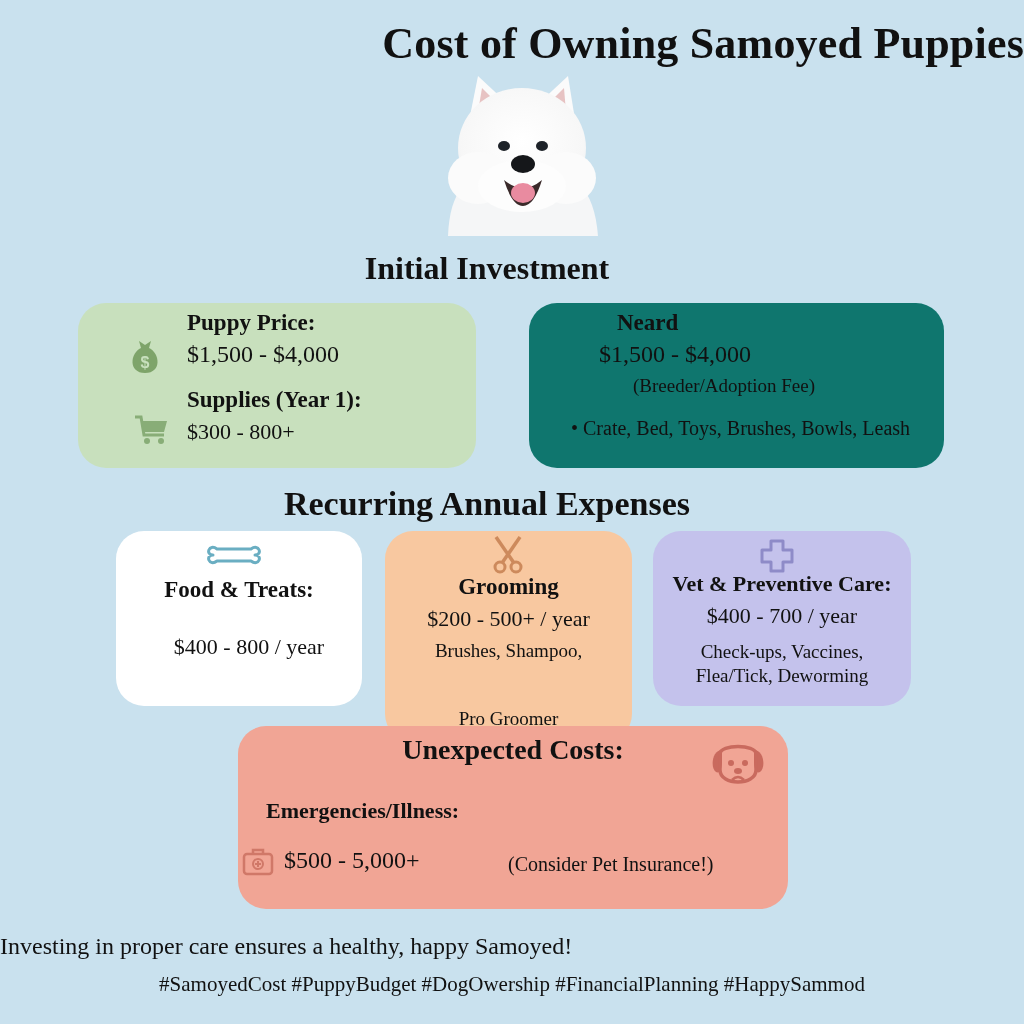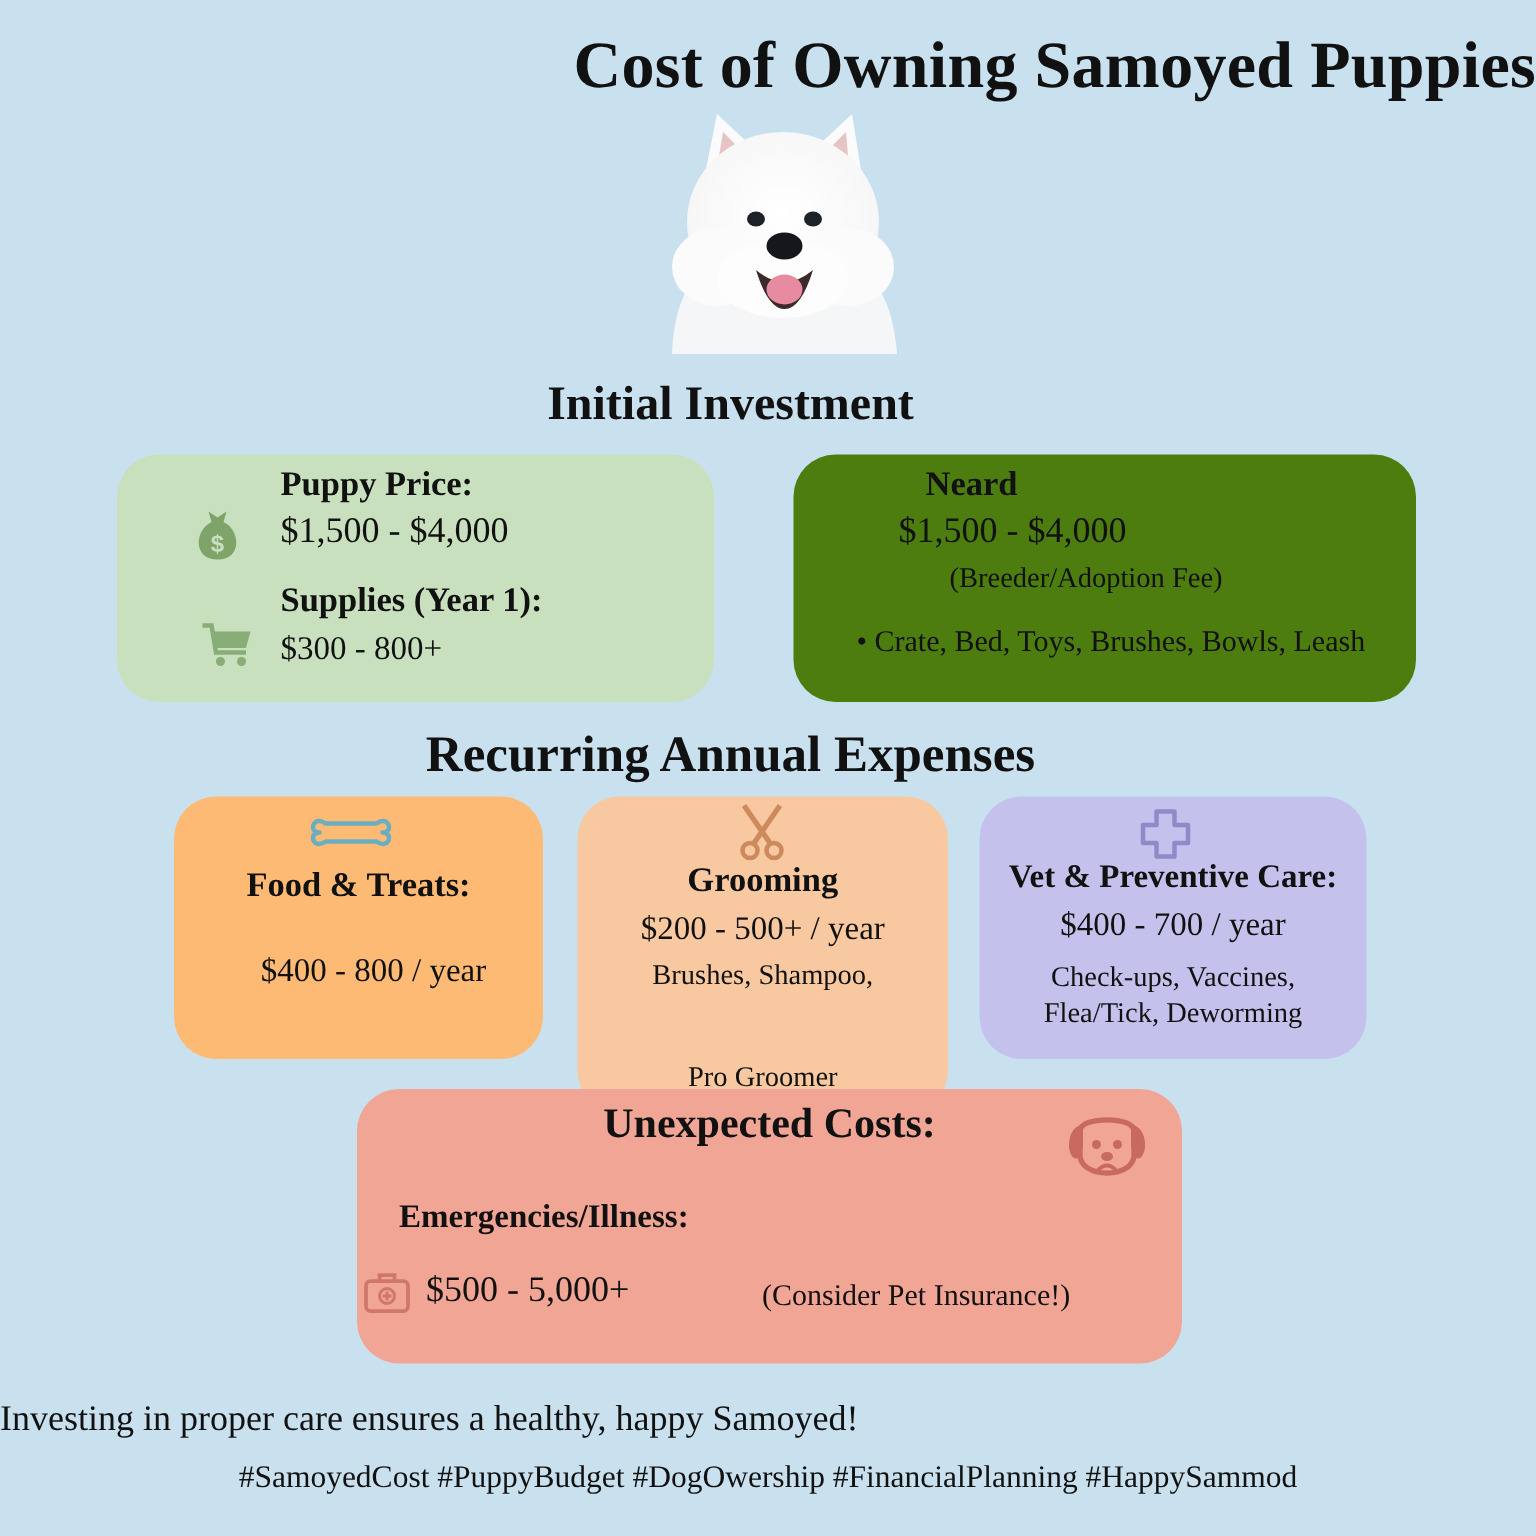--- a/index.html
+++ b/index.html
@@ -20,22 +20,22 @@
     }
     .section-h {
       left: 0; width: 924px; text-align: center;
       font-weight: bold;
       margin-left: 25px;
     }
     .sec1 { top: 250px; font-size: 32px; }
     .sec2 { top: 485px; font-size: 34px; }
     .card { border-radius: 28px; }
     .card-green { left: 78px; top: 303px; width: 398px; height: 165px; background: #c8e0bd; }
-    .card-blue { left: 529px; top: 303px; width: 415px; height: 165px; background: #4d7c0f; }
-    .card-food { left: 116px; top: 531px; width: 246px; height: 175px; background: #fdba74; }
+    .card-blue { left: 529px; top: 303px; width: 415px; height: 165px; background: #0f766e; }
+    .card-food { left: 116px; top: 531px; width: 246px; height: 175px; background: #ffffff; }
     .card-groom { left: 385px; top: 531px; width: 247px; height: 211px; background: #f8c8a0; }
     .card-vet { left: 653px; top: 531px; width: 258px; height: 175px; background: #c4c2ec; }
     .card-unexp { left: 238px; top: 726px; width: 550px; height: 183px; background: #f1a595; }
     .t-bold { font-weight: bold; }
     .txt { position: absolute; white-space: nowrap; }
     .center { text-align: center; }
     .footer1 { top: 933px; left: 0; width: 1024px; font-size: 24px; }
     .footer2 { top: 972px; left: 0; width: 1024px; text-align: center; font-size: 21px; }
     svg { display: block; }
   </style>

